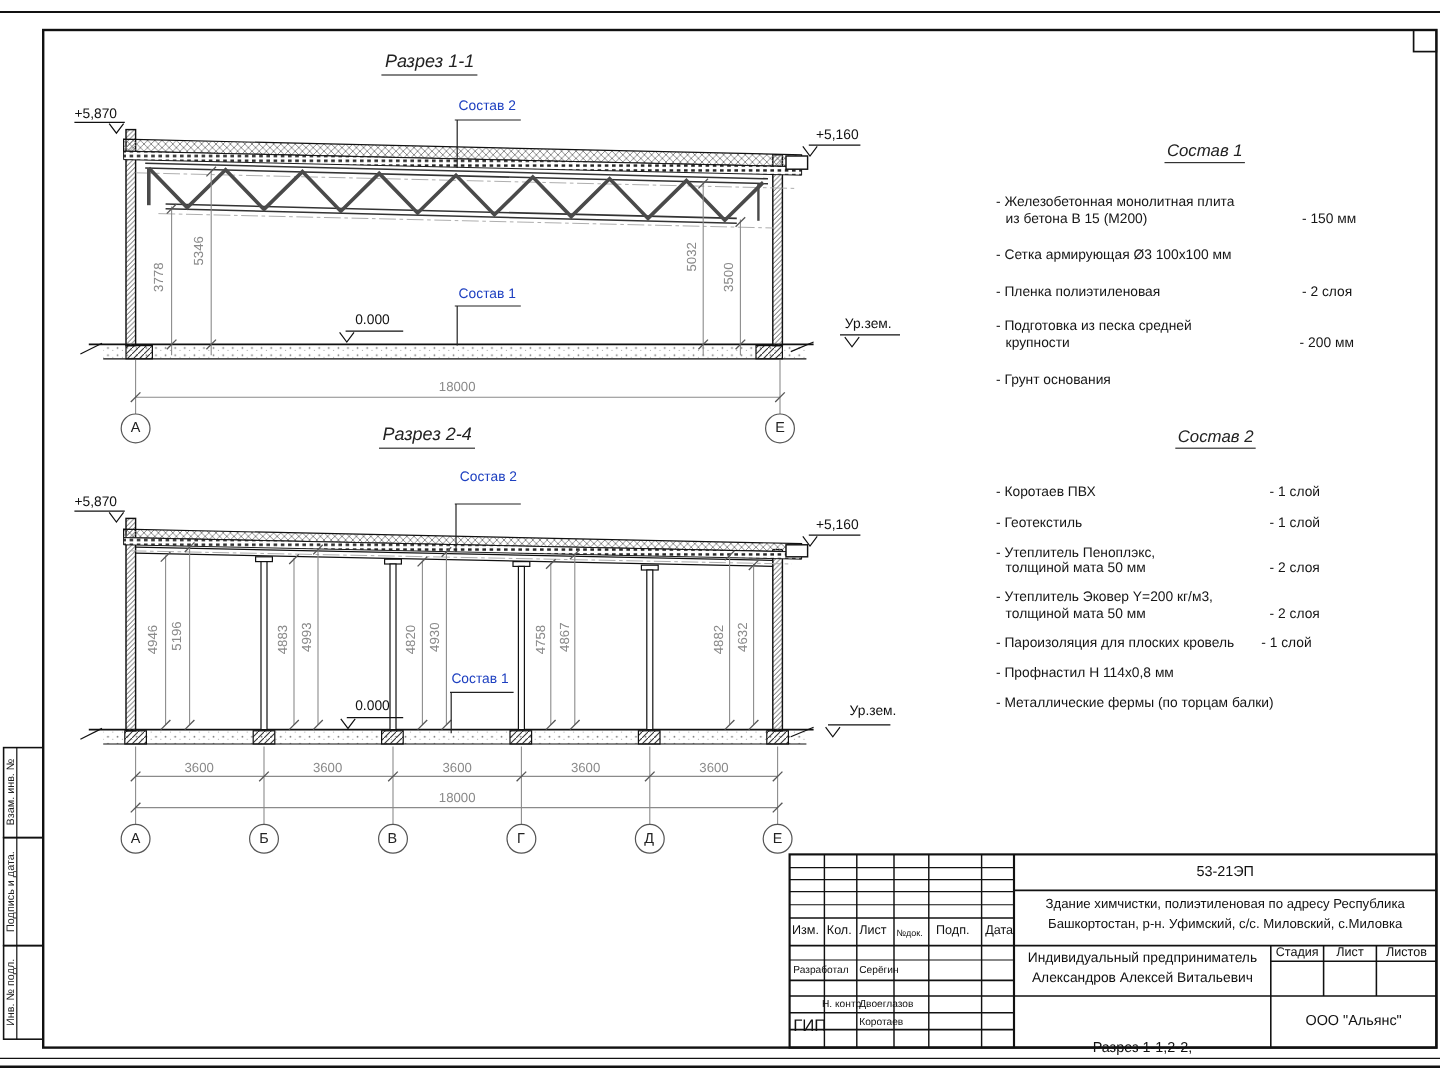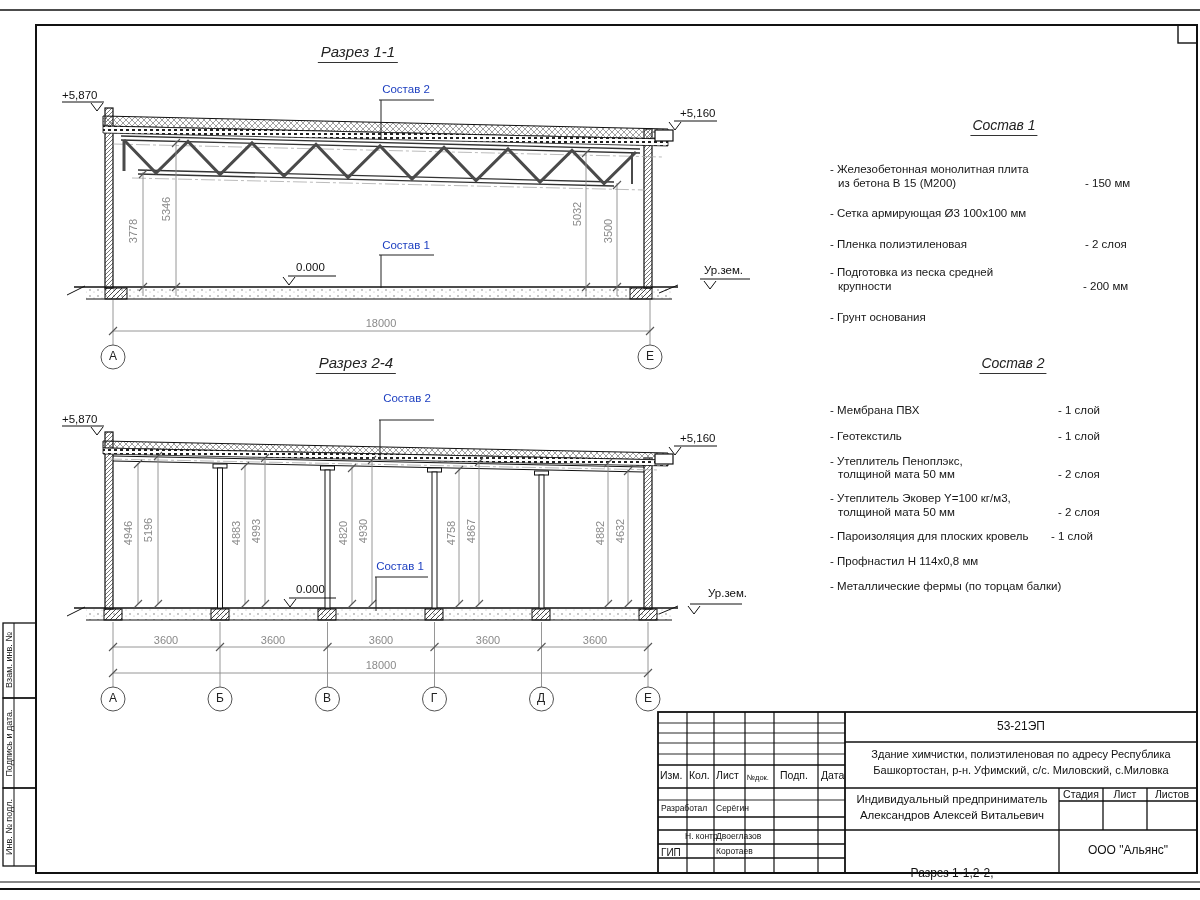--- a/index.html
+++ b/index.html
@@ -330,28 +330,28 @@
 <div class="t li" style="left:1085px;top:177px;">- 150 мм</div>
 <div class="t li" style="left:830px;top:207px;">- Сетка армирующая Ø3 100х100 мм</div>
 <div class="t li" style="left:830px;top:238px;">- Пленка полиэтиленовая</div>
 <div class="t li" style="left:1085px;top:238px;">-  2 слоя</div>
 <div class="t li" style="left:830px;top:266px;">- Подготовка из песка средней</div>
 <div class="t li" style="left:838px;top:280px;">крупности</div>
 <div class="t li" style="left:1083px;top:280px;">- 200 мм</div>
 <div class="t li" style="left:830px;top:311px;">- Грунт основания</div>
 
 <div class="t hdr cx" style="left:1013px;top:356px;">Состав 2</div>
-<div class="t li" style="left:830px;top:404px;">- Мембрана ПВХ</div>
+<div class="t li" style="left:830px;top:404px;">- Коротаев ПВХ</div>
 <div class="t li" style="left:1058px;top:404px;">- 1 слой</div>
 <div class="t li" style="left:830px;top:430px;">- Геотекстиль</div>
 <div class="t li" style="left:1058px;top:430px;">- 1 слой</div>
 <div class="t li" style="left:830px;top:455px;">- Утеплитель Пеноплэкс,</div>
 <div class="t li" style="left:838px;top:468px;">толщиной мата 50 мм</div>
 <div class="t li" style="left:1058px;top:468px;">- 2 слоя</div>
-<div class="t li" style="left:830px;top:492px;">- Утеплитель Эковер Y=100 кг/м3,</div>
+<div class="t li" style="left:830px;top:492px;">- Утеплитель Эковер Y=200 кг/м3,</div>
 <div class="t li" style="left:838px;top:506px;">толщиной мата 50 мм</div>
 <div class="t li" style="left:1058px;top:506px;">- 2 слоя</div>
 <div class="t li" style="left:830px;top:530px;">- Пароизоляция для плоских кровель</div>
 <div class="t li" style="left:1051px;top:530px;">- 1 слой</div>
 <div class="t li" style="left:830px;top:555px;">- Профнастил Н 114х0,8 мм</div>
 <div class="t li" style="left:830px;top:580px;">- Металлические фермы (по торцам балки)</div>
 
 <div class="t tbc cx" style="left:1021px;top:720px;font-size:12px;">53-21ЭП</div>
 <div class="t tbc cx" style="left:1021px;top:748px;font-size:11px;">Здание химчистки,  полиэтиленовая по адресу Республика</div>
 <div class="t tbc cx" style="left:1021px;top:764px;font-size:11px;">Башкортостан, р-н. Уфимский, с/с. Миловский, с.Миловка</div>
@@ -365,20 +365,20 @@
 <div class="t tbc" style="left:660px;top:770px;font-size:10.5px;">Изм.</div>
 <div class="t tbc" style="left:689px;top:770px;font-size:10.5px;">Кол.</div>
 <div class="t tbc" style="left:716px;top:770px;font-size:10.5px;">Лист</div>
 <div class="t tbc" style="left:747px;top:774px;font-size:7.5px;">№док.</div>
 <div class="t tbc" style="left:780px;top:770px;font-size:10.5px;">Подп.</div>
 <div class="t tbc" style="left:821px;top:770px;font-size:10.5px;">Дата</div>
 <div class="t tbc" style="left:661px;top:804px;font-size:8.5px;">Разработал</div>
 <div class="t tbc" style="left:716px;top:804px;font-size:8.5px;">Серёгин</div>
 <div class="t tbc" style="left:661px;top:832px;font-size:8.5px;margin-left:24px;">Н. контр.</div>
 <div class="t tbc" style="left:716px;top:832px;font-size:8.5px;">Двоеглазов</div>
-<div class="t tbc" style="left:661px;top:847px;font-size:10px;">ГИП</div>
+<div class="t tbc" style="left:661px;top:847px;font-size:14px;">ГИП</div>
 <div class="t tbc" style="left:716px;top:847px;font-size:8.5px;">Коротаев</div>
 
 <div class="mlabel" style="left:9px;top:660px;">Взам. инв. №</div>
 <div class="mlabel" style="left:9px;top:743px;">Подпись  и  дата.</div>
 <div class="mlabel" style="left:9px;top:827px;">Инв. № подл.</div>
 
 </div>
 
 </body></html>

